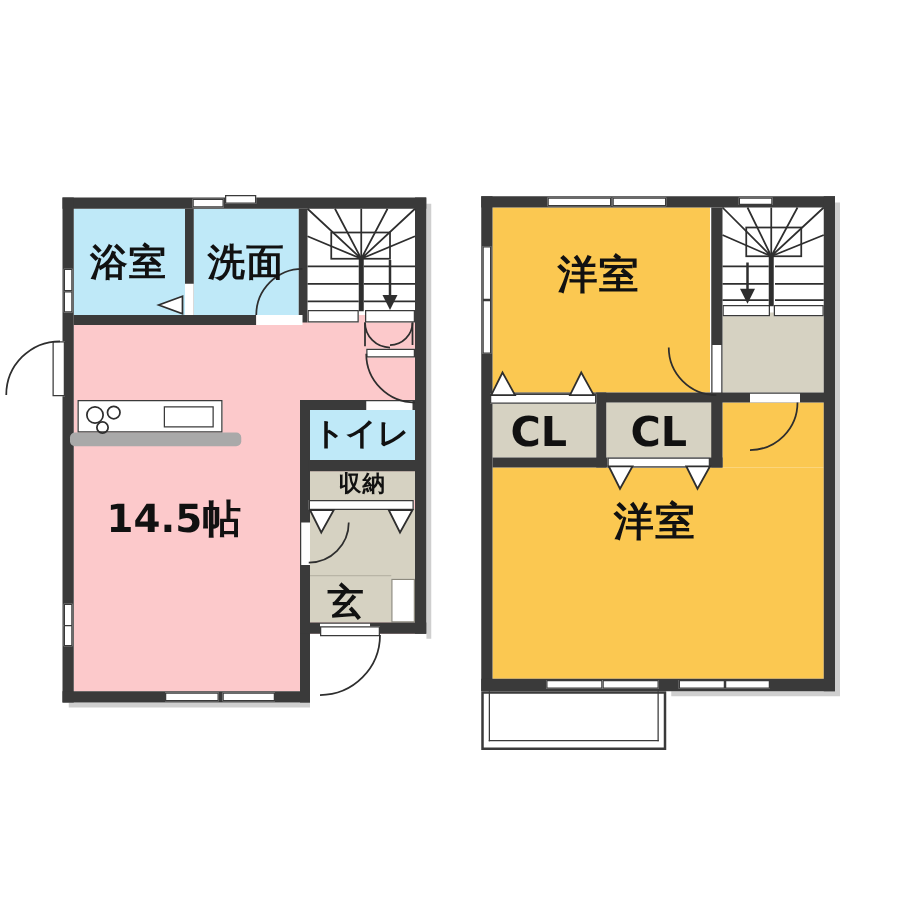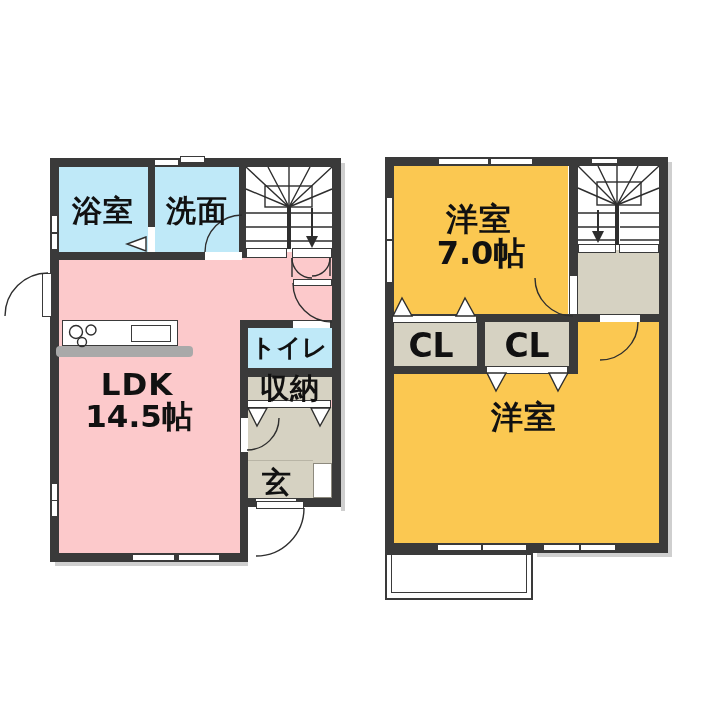--- a/index.html
+++ b/index.html
@@ -188,24 +188,22 @@
         <circle cx="76" cy="332" r="6.5"></circle>
         <circle cx="91" cy="330" r="5"></circle>
         <circle cx="82" cy="342" r="4.5"></circle>
       </g>
     </g>
   </svg>
 
   <div class="lbl" style="left:103px;top:211px;font-size:30px;">浴室</div>
   <div class="lbl" style="left:197px;top:211px;font-size:30px;">洗面</div>
   <div class="lbl" style="left:289px;top:347px;font-size:25px;letter-spacing:0;">トイレ</div>
-  <div class="lbl" style="left:290px;top:388px;font-size:29px;">収納</div>
+  <div class="lbl" style="left:290px;top:388px;font-size:18px;">収納</div>
   <div class="lbl" style="left:277px;top:482px;font-size:29px;">玄</div>
-  <div class="lbl" style="left:137px;top:384px;font-size:31px;">LDK</div>
   <div class="lbl" style="left:139px;top:416px;font-size:31px;letter-spacing:0;">14.5帖</div>
 
   <div class="lbl" style="left:479px;top:219px;font-size:32px;">洋室</div>
-  <div class="lbl" style="left:481px;top:253px;font-size:32px;letter-spacing:0;">7.0帖</div>
   <div class="lbl" style="left:431px;top:345px;font-size:33px;letter-spacing:0;">CL</div>
   <div class="lbl" style="left:527px;top:345px;font-size:33px;letter-spacing:0;">CL</div>
   <div class="lbl" style="left:524px;top:417px;font-size:32px;">洋室</div>
 
 </div>
 
 </body></html>

